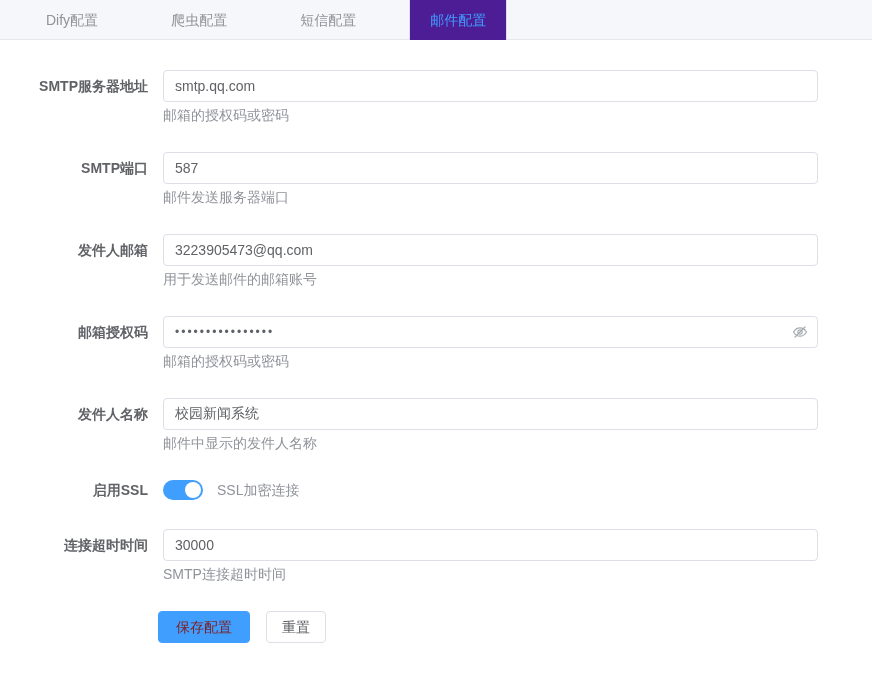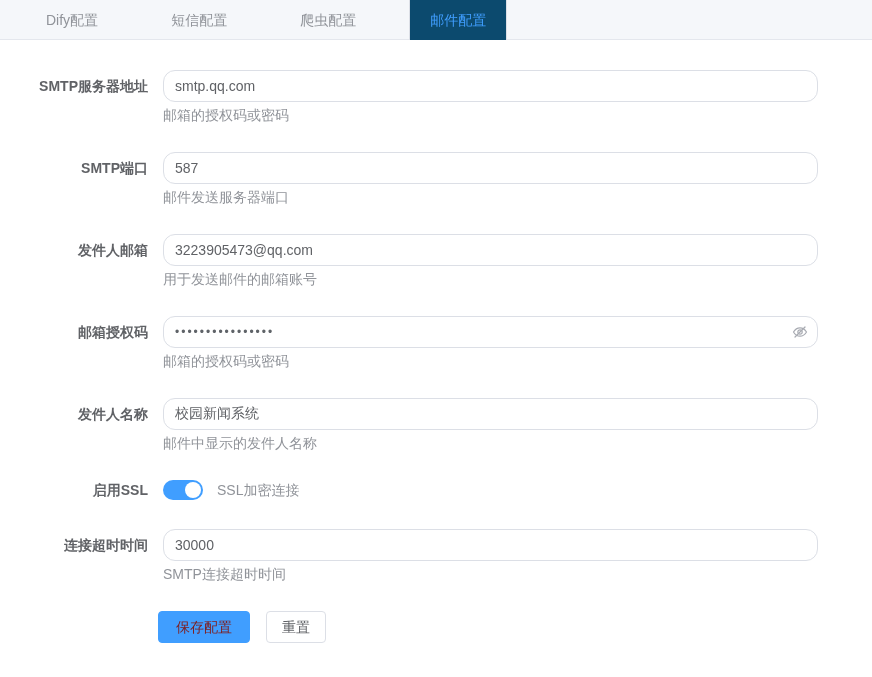--- a/index.html
+++ b/index.html
@@ -6,32 +6,32 @@
   html,body { width:872px; height:677px; background:#fff;
     font-family:"Liberation Sans","DejaVu Sans",sans-serif; font-size:14px; }
 
   
   .tabs { display:flex; background:#f5f7fa; height:40px; position:relative; }
   .tabs::after { content:""; position:absolute; left:0; right:0; bottom:0;
     height:1px; background:#e4e7ed; }
   .tab { padding:0 20px; line-height:40px; color:#909399; cursor:pointer;
     white-space:nowrap;margin-left:33px; }
   .tab:first-child { padding-left:13px; }
-  .tab.active { background:#0c4a6e; color:#409eff; border-left:1px solid #dcdfe6;
+  .tab.active { background:#4c1d95; color:#409eff; border-left:1px solid #dcdfe6;
     border-right:1px solid #dcdfe6; position:relative; z-index:1; }
 
   
   .form { padding-top:30px; }
   .form-row { display:flex; margin-bottom:27px; }
   .form-label { flex:0 0 163px; width:163px; padding-right:15px;
     text-align:right; line-height:32px; color:#606266; font-weight:bold; }
   .form-control { width:655px; }
   .input-wrap { position:relative; width:655px; }
   .text-input { width:655px; height:32px; border:1px solid #dcdfe6;
-    border-radius:12px; padding:0 11px; font-size:14px; color:#606266;
+    border-radius:4px; padding:0 11px; font-size:14px; color:#606266;
     font-family:inherit; outline:none; background:#fff; }
   .masked { font-size:12px; letter-spacing:2px; color:#5f6368;
     padding-right:32px; }
   .eye { position:absolute; right:10px; top:50%; transform:translateY(-50%);
     width:16px; height:16px; cursor:pointer; display:flex; align-items:center; }
   .hint { margin-top:4px; line-height:19px; color:#909399; font-size:14px; }
 
   
   .switch-row { display:flex; align-items:center; margin-bottom:29px; height:20px; }
   .switch-row .form-label { line-height:20px; }
@@ -50,22 +50,22 @@
   .btn-default { background:#fff; border:1px solid #dcdfe6; color:#606266;
     padding:0 15px; margin-left:16px; }
 </style>
 </head>
 <body>
 
 <div>
 
   <div class="tabs">
     <div class="tab">Dify配置</div>
+    <div class="tab">爬虫配置</div>
     <div class="tab">短信配置</div>
-    <div class="tab">爬虫配置</div>
     <div class="tab active">邮件配置</div>
   </div>
 
   <div class="form">
 
     <div class="form-row">
       <div class="form-label">SMTP服务器地址</div>
       <div class="form-control">
         <div class="input-wrap">
           <input class="text-input" value="smtp.qq.com" style="">

